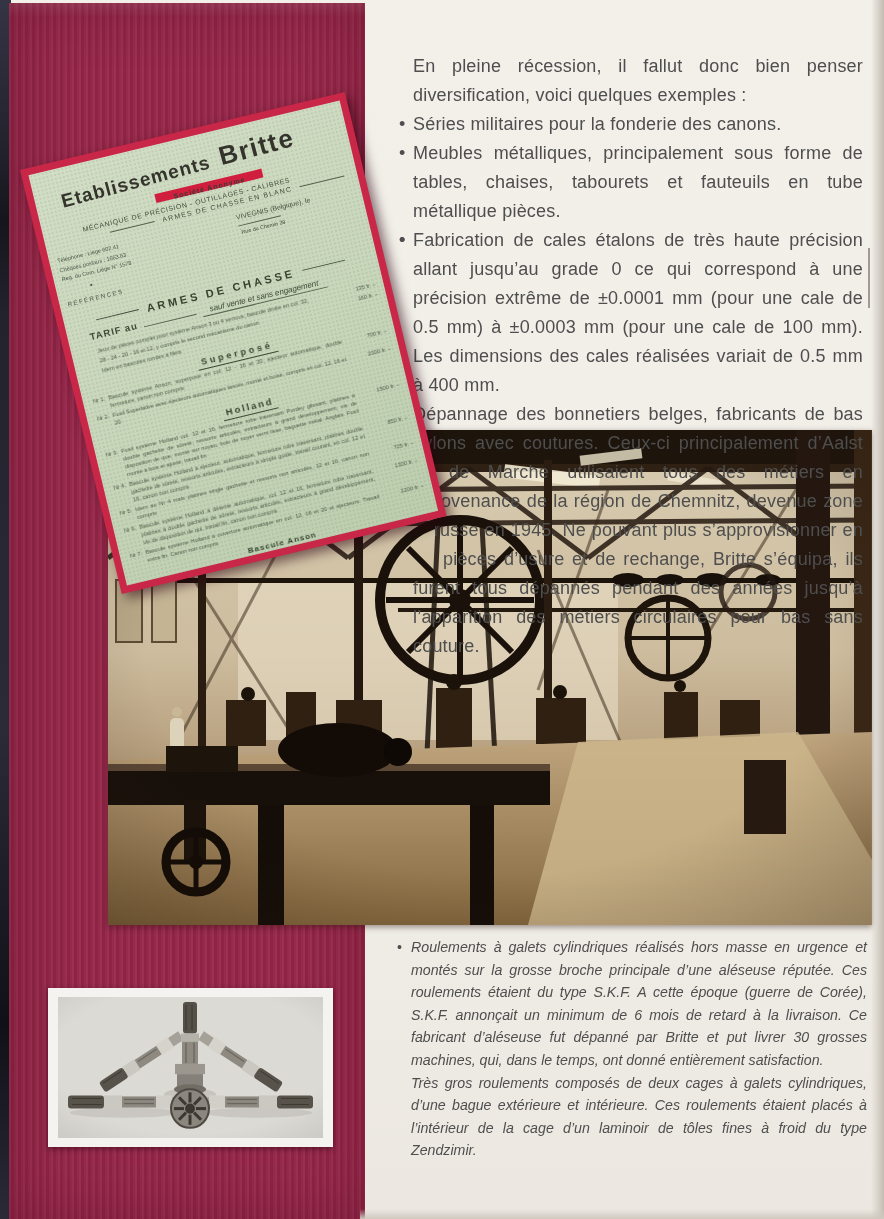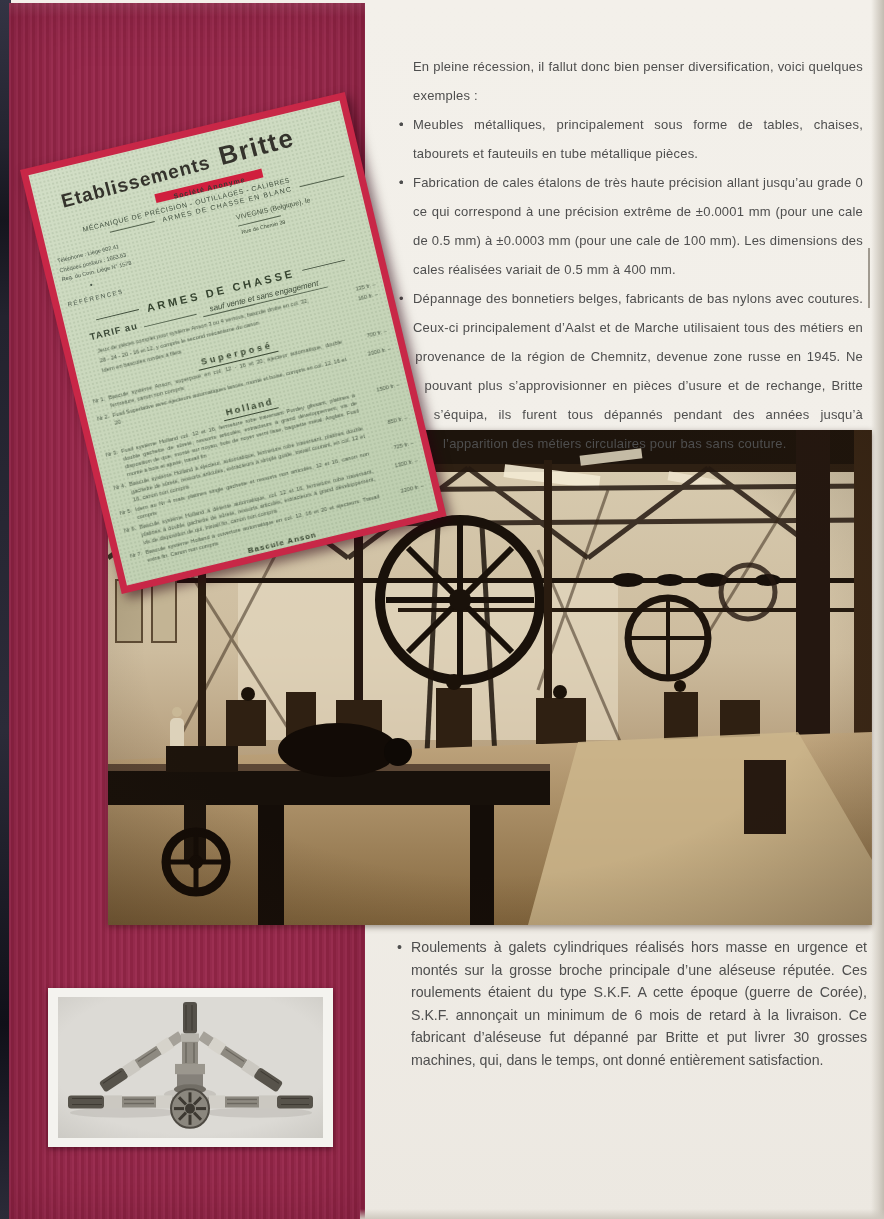--- a/index.html
+++ b/index.html
@@ -72,33 +72,33 @@
   .row .tx{flex:1;text-align:justify;padding-right:8px;}
   .row .pr{width:38px;flex:none;text-align:right;white-space:nowrap;}
   .sect{text-align:center;margin-top:4px;}
   .sect span{display:inline-block;font-weight:bold;border-bottom:1px solid #394733;
     color:#36442f;padding:0 4px 1px 4px;}
   .sect.s1 span{font-size:9px;letter-spacing:3px;}
   .sect.s2 span{font-size:9.5px;letter-spacing:2px;}
   .sect.s3 span{font-size:8px;letter-spacing:1px;}
   .foot{text-align:center;font-size:5.6px;margin-top:4px;color:#4d5c49;}
   
-  .block1{position:absolute;left:399px;top:52px;width:464px;font-size:13px;
+  .block1{position:absolute;left:399px;top:52px;width:464px;font-size:18px;
     line-height:29px;color:#4e4e4e;text-align:justify;letter-spacing:.2px;z-index:2;}
   .block1 .intro{padding-left:14px;}
   .bullets{list-style:none;margin:0;padding:0;}
   .bullets li{position:relative;padding-left:14px;}
   .bullets li .mark{position:absolute;left:0;top:0;}
   .intrusion{float:left;width:30px;height:174px;
     shape-outside:polygon(0px 0px,0px 174px,30px 174px,0px 80px);}
   .block2{position:absolute;left:397px;top:936px;width:470px;font-size:14.2px;
     line-height:22.6px;color:#4e4e4e;text-align:justify;z-index:2;}
   .block2 .b-intro{position:relative;padding-left:14px;}
   .block2 .b-intro .mark{position:absolute;left:0;top:0;}
-  .block2 .para{padding-left:14px;}
+  .block2 .para{font-style:italic;padding-left:14px;}
 </style>
 </head>
 <body>
 
 <div class="page">
 
   <div class="spine"></div>
   <div class="maroon"></div>
 
   <div class="factory">
@@ -322,21 +322,21 @@
             <span class="pr">400 fr. –</span>
           </div>
         <div class="foot">Sans éjecteurs, longuesse poussoir, levier voûté, canons non compris</div>
       </div>
     </div>
   </div>
 
   <div class="block1">
     <div class="intro">En pleine récession, il fallut donc bien penser diversification, voici quelques exemples :</div>
     <ul class="bullets">
-      <li><span class="mark">•</span></li>
+      <li><span class="mark">•</span><span>Séries militaires pour la fonderie des canons.</span></li>
       <li><span class="mark">•</span><span>Meubles métalliques, principalement sous forme de tables, chaises, tabourets et fauteuils en tube métallique pièces.</span></li>
       <li><span class="mark">•</span></li>
       <li><span class="mark">•</span><span>Fabrication de cales étalons de très haute précision allant jusqu’au grade 0 ce qui correspond à une précision extrême de ±0.0001 mm (pour une cale de 0.5 mm) à ±0.0003 mm (pour une cale de 100 mm). Les dimensions des cales réalisées variait de 0.5 mm à 400 mm.</span></li>
       <li><span class="mark">•</span><span class="intrusion"></span><span>Dépannage des bonnetiers belges, fabricants de bas nylons avec coutures. Ceux-ci principalement d’Aalst et de Marche utilisaient tous des métiers en provenance de la région de Chemnitz, devenue zone russe en 1945. Ne pouvant plus s’approvisionner en pièces d’usure et de rechange, Britte s’équipa, ils furent tous dépannés pendant des années jusqu’à l’apparition des métiers circulaires pour bas sans couture.</span></li>
     </ul>
   </div>
 
   <div class="rollers">
     <div class="inner">
     <svg viewBox="0 0 265 139" preserveAspectRatio="none">
@@ -418,18 +418,19 @@
       </g>
     </svg>
     </div>
   </div>
 
   <div class="block2">
     <div class="b-intro">
       <span class="mark">•</span>
     </div>
     <div class="para">Roulements à galets cylindriques réalisés hors masse en urgence et montés sur la grosse broche principale d’une aléseuse réputée. Ces roulements étaient du type S.K.F.  A cette époque (guerre de Corée), S.K.F. annonçait un minimum de 6 mois de retard à la livraison. Ce fabricant d’aléseuse fut dépanné par Britte et put livrer 30 grosses machines, qui, dans le temps, ont donné entièrement satisfaction.</div>
+    <div class="para">Très gros roulements composés de deux cages à galets cylindriques, d’une bague extérieure et intérieure. Ces roulements étaient placés à l’intérieur de la cage d’un laminoir de tôles fines à froid du type Zendzimir.</div>
   </div>
 
   <div class="edge-mark"></div>
   <div class="paper-edge-right"></div>
   <div class="paper-edge-bottom"></div>
 </div>
 
 </body></html>

